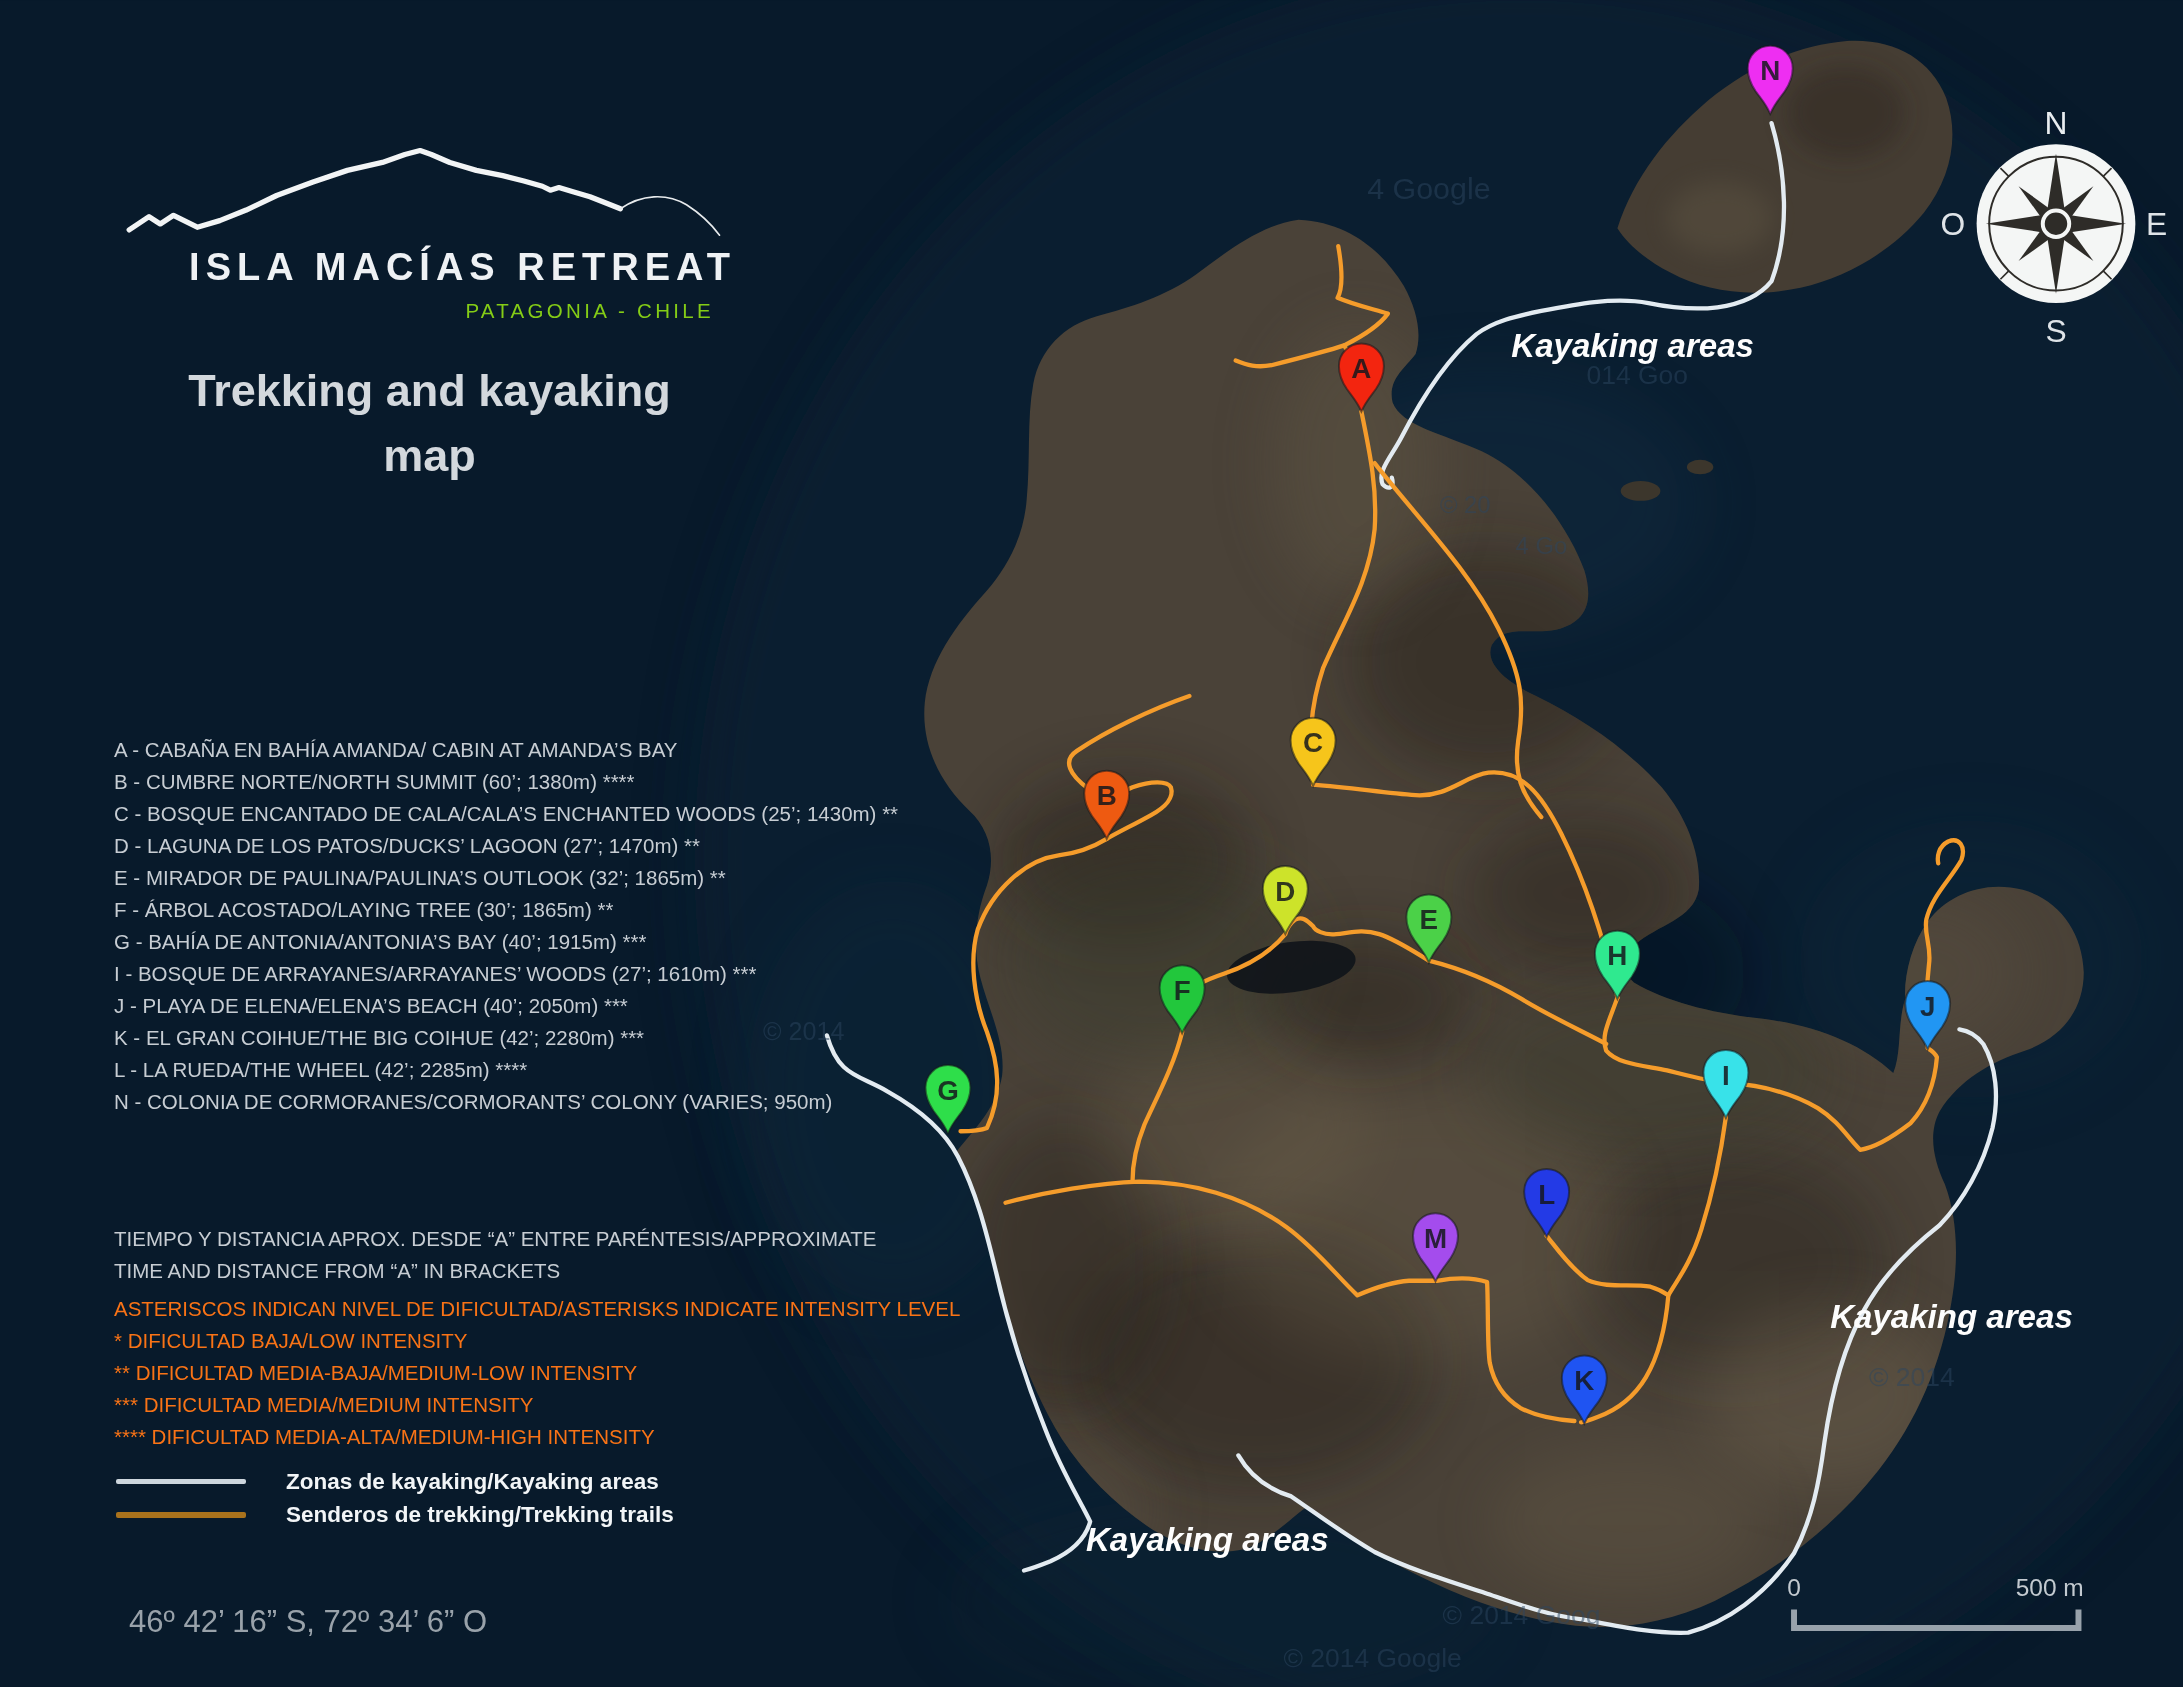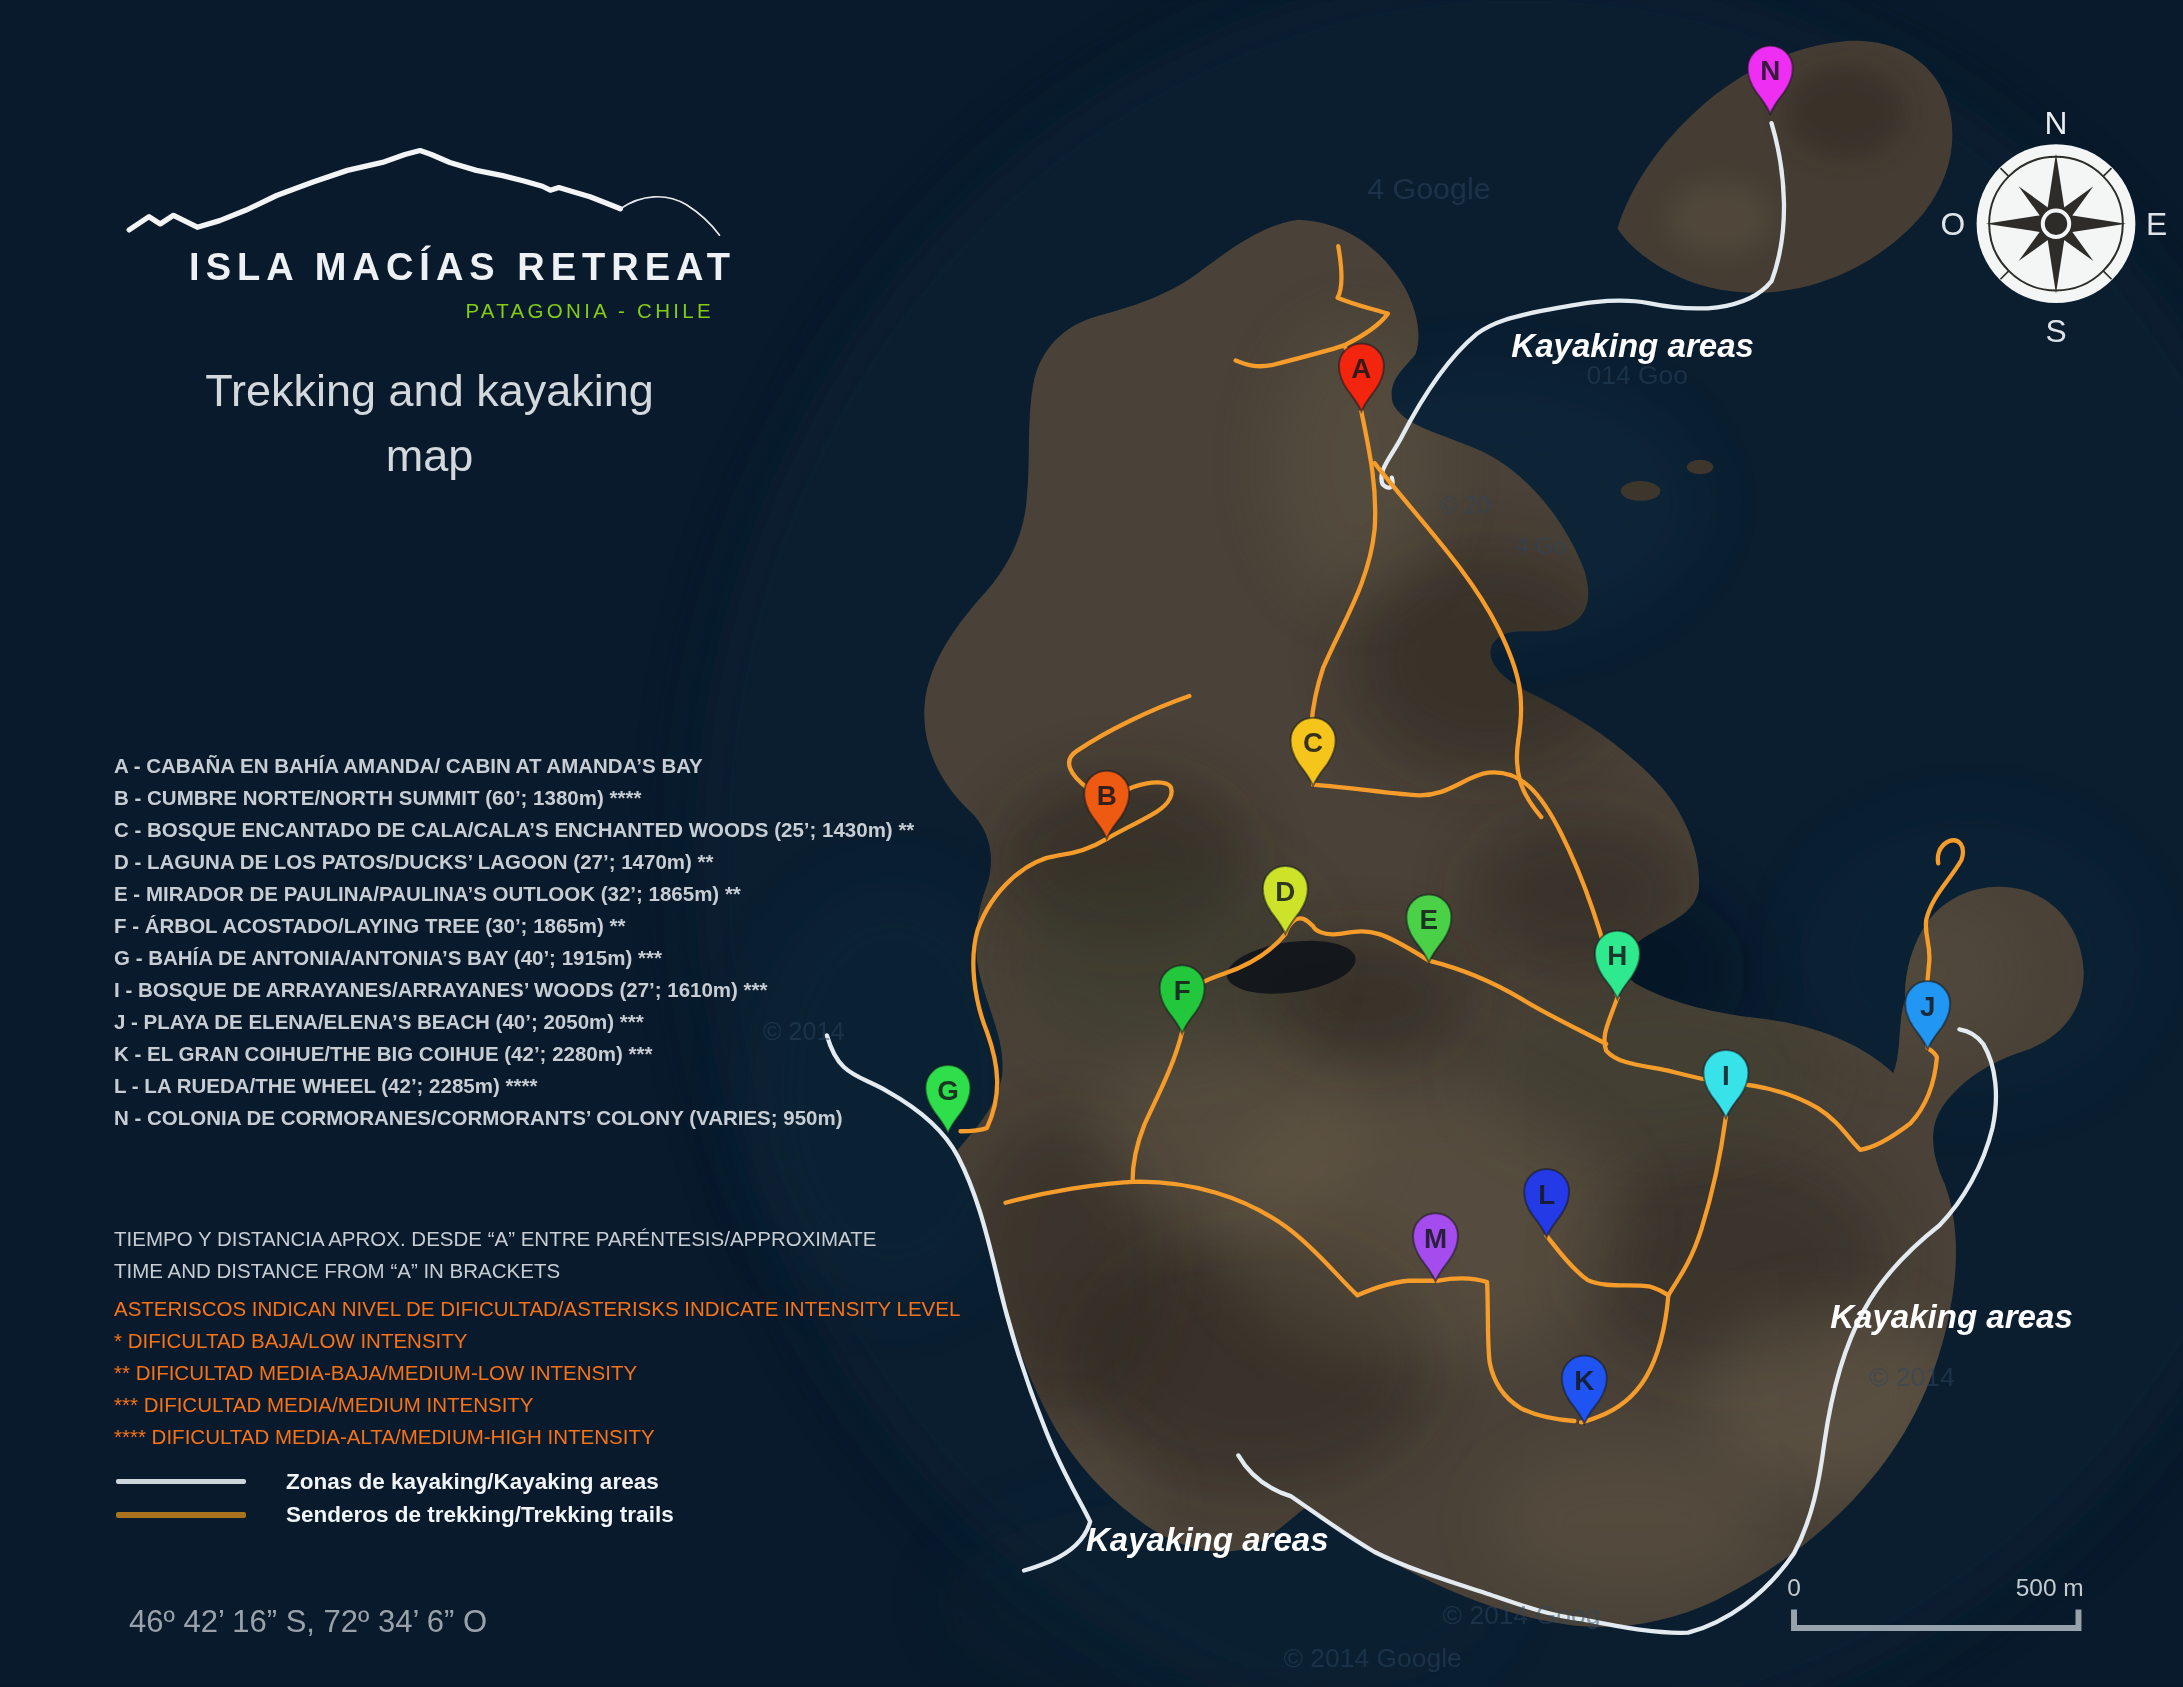--- a/index.html
+++ b/index.html
@@ -7,22 +7,22 @@
           font-family:"Liberation Sans",sans-serif;color:#c7cdd3;}
   svg text{font-family:"Liberation Sans",sans-serif;}
   .layer{position:absolute;left:0;top:0;}
   
   .logo-wrap{position:absolute;left:119px;top:136px;width:622px;height:119px;}
   .brand{position:absolute;left:165px;top:246px;width:595px;text-align:center;
          font-size:38px;font-weight:700;letter-spacing:6px;color:#eef1f4;}
   .brand-sub{position:absolute;left:165px;top:299px;width:549px;text-align:right;
          font-size:20.5px;font-weight:400;letter-spacing:3.3px;color:#84cc16;}
   .title-line{position:absolute;left:165px;width:529px;text-align:center;
-         font-size:45px;font-weight:400;color:#d3d8dd;}
-  .legend-list{position:absolute;left:114px;top:750px;font-size:20.5px;line-height:32px;color:#c7cdd3;font-weight:bold;}
+         font-size:45px;font-weight:700;color:#d3d8dd;}
+  .legend-list{position:absolute;left:114px;top:734px;font-size:20.5px;line-height:32px;color:#c7cdd3;}
   .note-block-1{position:absolute;left:114px;top:1211px;font-size:20.5px;line-height:32px;color:#c7cdd3;margin-top:12px;}
   .note-block-2{position:absolute;left:114px;top:1293px;font-size:20.5px;line-height:32px;color:#f97316;}
   .key-line{position:absolute;border-radius:2px;}
   .key-label{position:absolute;left:286px;font-size:22.5px;font-weight:600;color:#f2f5f7;}
   .coords{position:absolute;left:129px;top:1604px;font-size:31px;color:#99a2aa;}
 </style>
 </head>
 <body>
 
 <div class="canvas">

